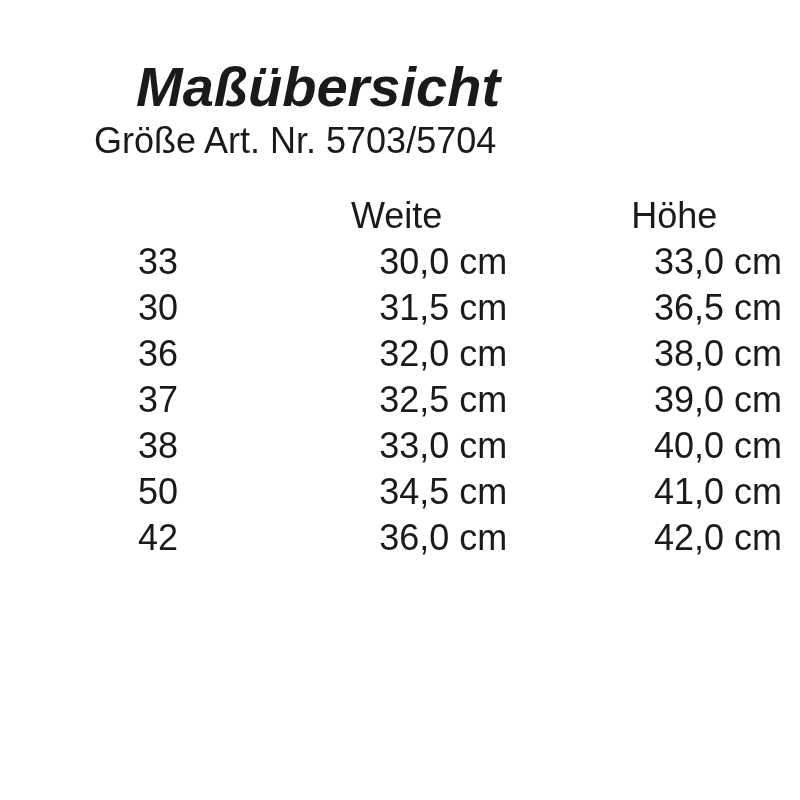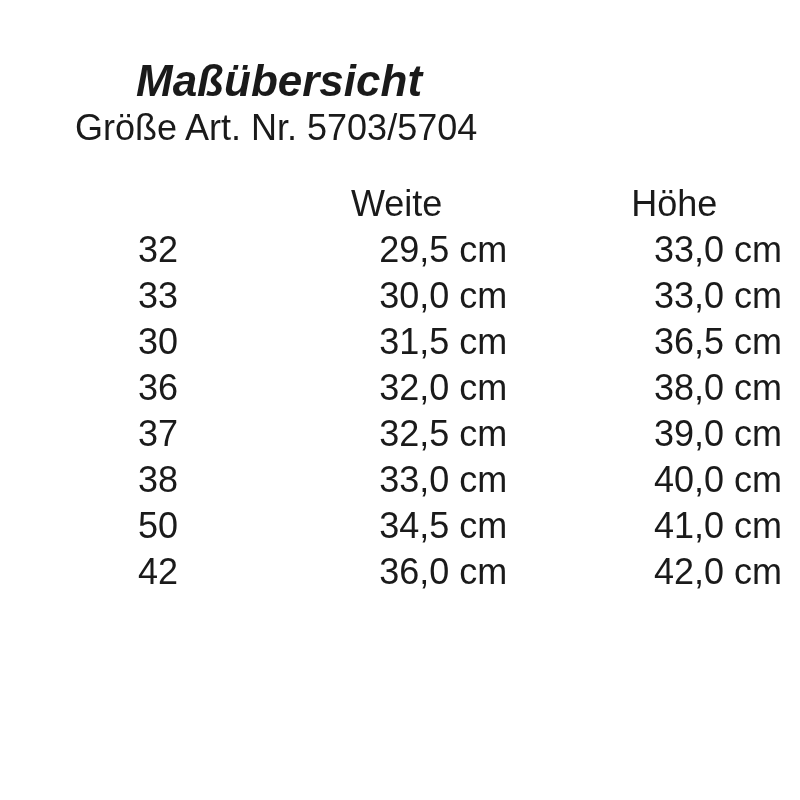--- a/index.html
+++ b/index.html
@@ -15,32 +15,32 @@
     overflow: hidden;
   }
   .sheet {
     position: relative;
     width: 800px;
     height: 800px;
     box-sizing: border-box;
     padding: 58px 0 0 0;
   }
   .title {
-    font-size: 44px;
+    font-size: 56px;
     font-weight: bold;
     font-style: italic;
     letter-spacing: 0px;
     padding-left: 136px;
     line-height: 1.05;
     margin-bottom: 4px;
   }
   .subtitle {
     font-size: 36px;
     font-weight: normal;
-    padding-left: 75px;
+    padding-left: 94px;
     line-height: 1.1;
     margin-bottom: 14px;
     white-space: nowrap;
   }
   table.size-table {
     border-collapse: collapse;
     margin-left: 136px;
     font-size: 36px;
     margin-top: 33px;
   }
@@ -108,25 +108,20 @@
   <table class="size-table">
     <thead>
       <tr>
         <th class="c-size">Größe</th>
         <th class="c-width">Weite</th>
         <th class="c-height">Höhe</th>
       </tr>
     </thead>
     <tbody>
       <tr>
-        <td class="c-size">32</td>
-        <td class="c-width">29,5 cm</td>
-        <td class="c-height">33,0 cm</td>
-      </tr>
-      <tr>
         <td class="c-size">33</td>
         <td class="c-width">30,0 cm</td>
         <td class="c-height">33,0 cm</td>
       </tr>
       <tr>
         <td class="c-size">30</td>
         <td class="c-width">31,5 cm</td>
         <td class="c-height">36,5 cm</td>
       </tr>
       <tr>

